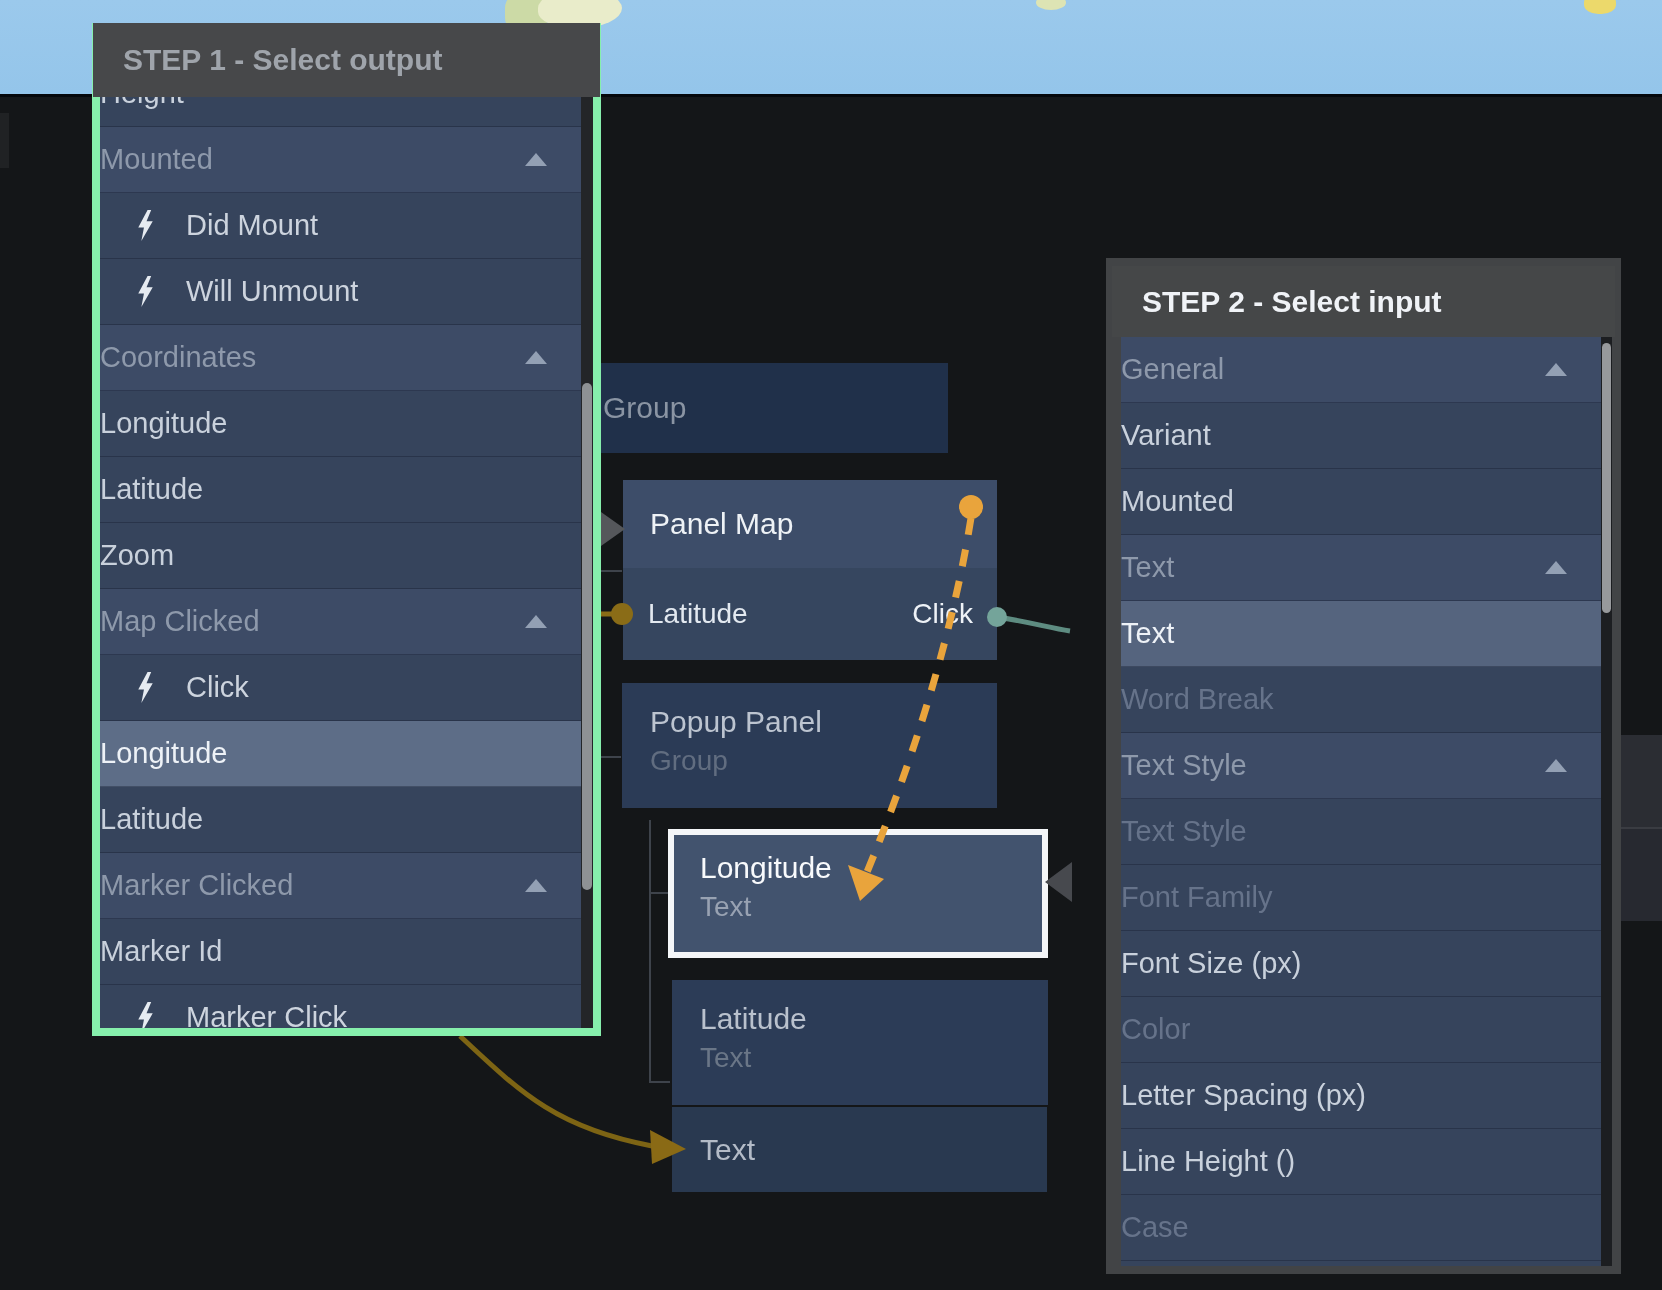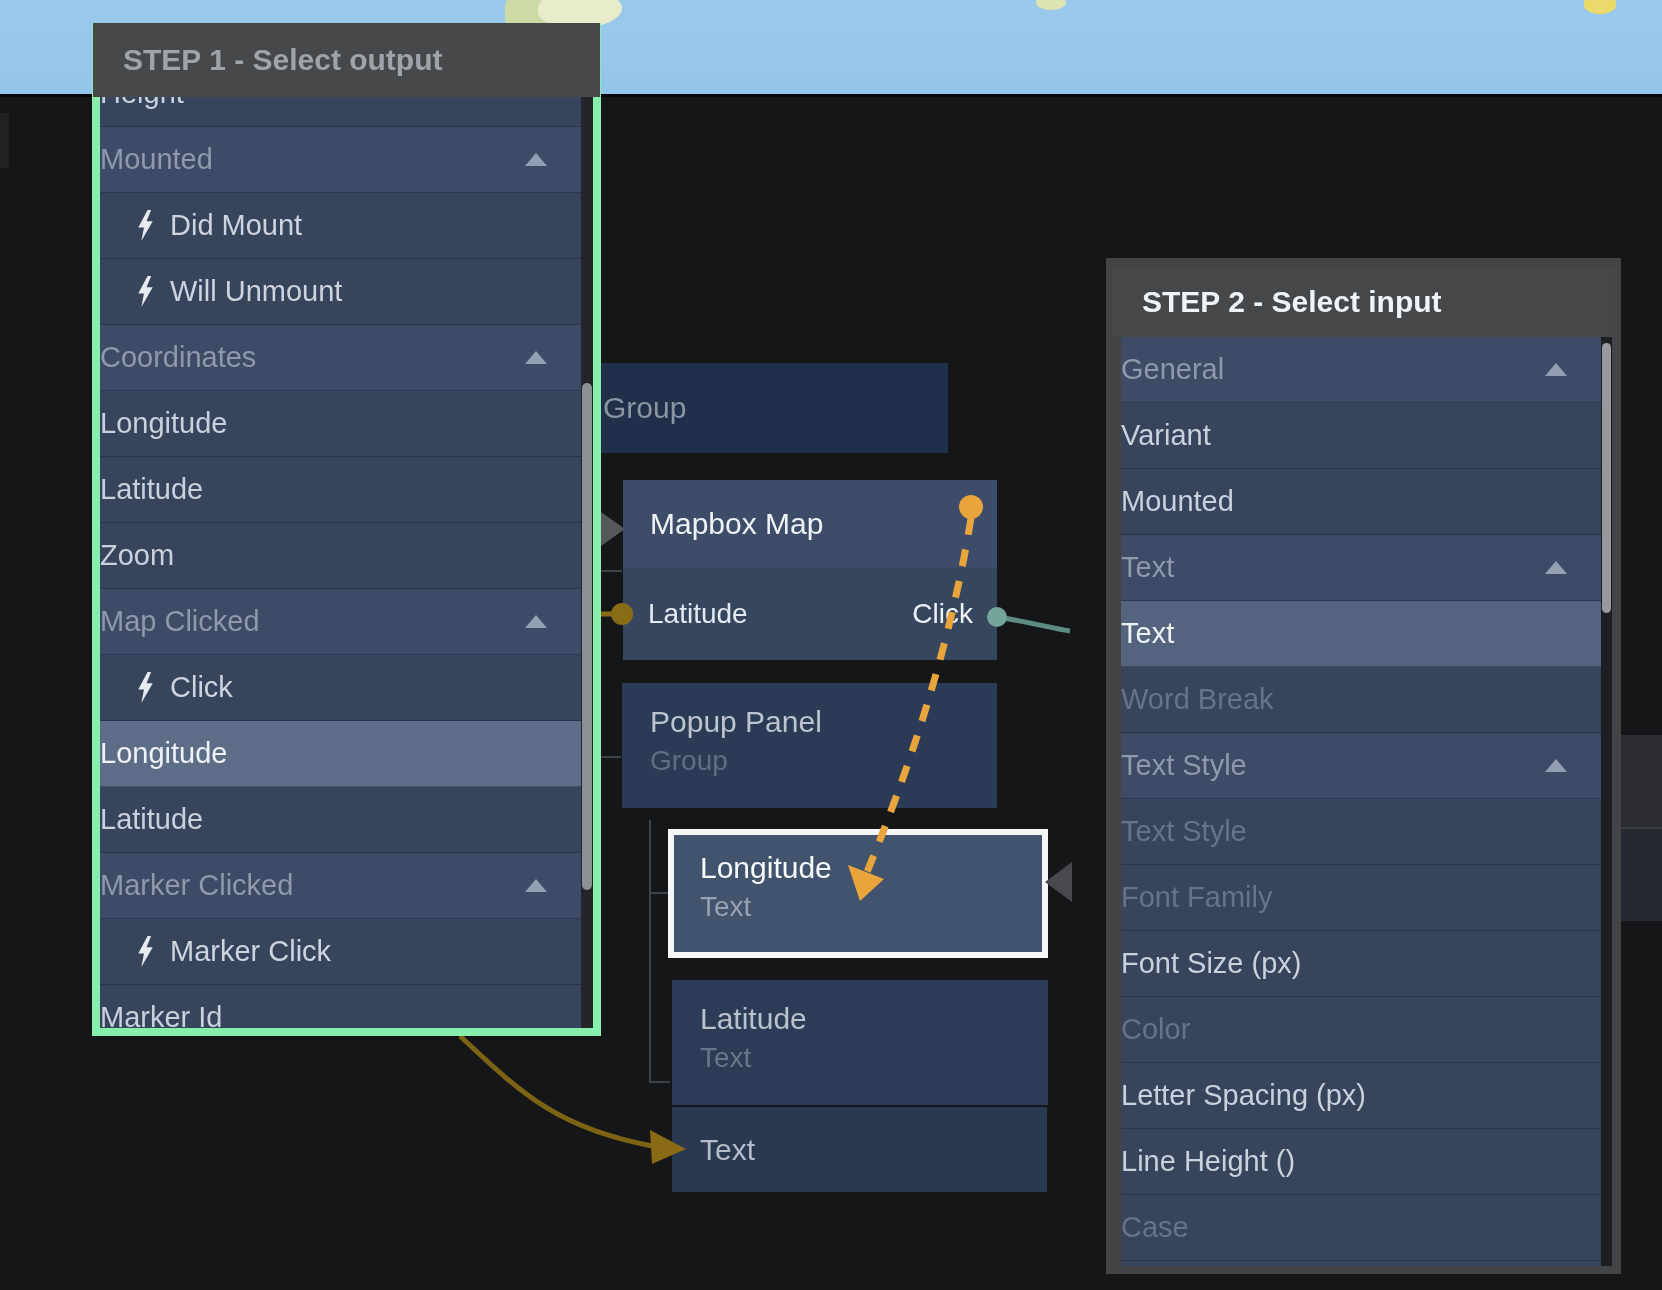--- a/index.html
+++ b/index.html
@@ -65,21 +65,21 @@
   #step2-header .t{position:absolute;left:30px;top:0;line-height:71px;font-size:30px;font-weight:bold;color:#f0f3f7;}
   #step2-list{position:absolute;left:15px;top:79px;width:480px;height:929px;overflow:hidden;background:#36445c;}
   #step2-track{position:absolute;left:495px;top:79px;width:11px;height:929px;background:#1c1e21;}
   #step2-thumb{position:absolute;left:496px;top:85px;width:9px;height:270px;background:#97999c;border-radius:5px;}
 
   
   .row{position:relative;height:66px;box-sizing:border-box;display:flex;align-items:center;
        font-size:29px;color:#c9d1dc;background:#36445c;
        border-bottom:1px solid rgba(16,24,40,0.35);}
   .row.category{background:#3d4b66;color:#8e99ab;}
-  .row.event{padding-left:36px;color:#cdd4de;}
+  .row.event{padding-left:36px;color:#cdd4de;gap:16px;}
   .row.dimmed{color:#66738a;}
   .row.selected{background:#5d6d87;color:#eef2f7;}
   #step2-list .row.selected{background:#55647e;}
   .row .arrow{position:absolute;right:34px;top:50%;margin-top:-7px;width:0;height:0;
        border-left:11px solid transparent;border-right:11px solid transparent;
        border-bottom:13px solid #93a0b4;}
   .row .bolt{width:19px;height:31px;margin-right:15px;flex:0 0 auto;}
 
   
   #step1-pointer{left:601px;top:512px;width:0;height:0;z-index:9;
@@ -111,21 +111,21 @@
   <div class="abs tree" style="left:649px;top:1081px;width:21px;height:2px;"></div>
   <div class="abs tree" style="left:600px;top:570px;width:22px;height:2px;"></div>
   <div class="abs tree" style="left:600px;top:756px;width:21px;height:2px;"></div>
 
   <div id="node-group" class="abs node">
     <span class="t">Group</span>
   </div>
 
   <div id="node-mapbox" class="abs node">
     <div id="mapbox-header">
-      <span class="t">Mapbox Map</span>
+      <span class="t">Panel Map</span>
     </div>
     <div id="mapbox-body">
       <span class="port-left">Latitude</span>
       <span class="port-right">Click</span>
     </div>
   </div>
 
   <div id="node-popup" class="abs node">
     <span class="t">Popup Panel</span>
     <span class="s">Group</span>
@@ -213,28 +213,28 @@
         <div class="row item selected">
           <span>Longitude</span>
         </div>
         <div class="row item">
           <span>Latitude</span>
         </div>
         <div class="row category">
           <span>Marker Clicked</span>
           <span class="arrow"></span>
         </div>
+        <div class="row item">
+          <span>Marker Id</span>
+        </div>
         <div class="row event">
           <svg class="bolt" viewBox="0 0 18 30">
             <path d="M11 0 L2 17 H7.5 L5 30 L16 11 H10 L14.5 0 Z" fill="#e6ebf1"></path>
           </svg>
           <span>Marker Click</span>
-        </div>
-        <div class="row item">
-          <span>Marker Id</span>
         </div>
       </div>
     <div id="step1-track"></div>
     <div id="step1-thumb"></div>
   </div>
   <div id="step1-pointer" class="abs"></div>
 
   <div id="step2-panel" class="abs panel">
     <div id="step2-header">
       <span class="t">STEP 2 - Select input</span>

